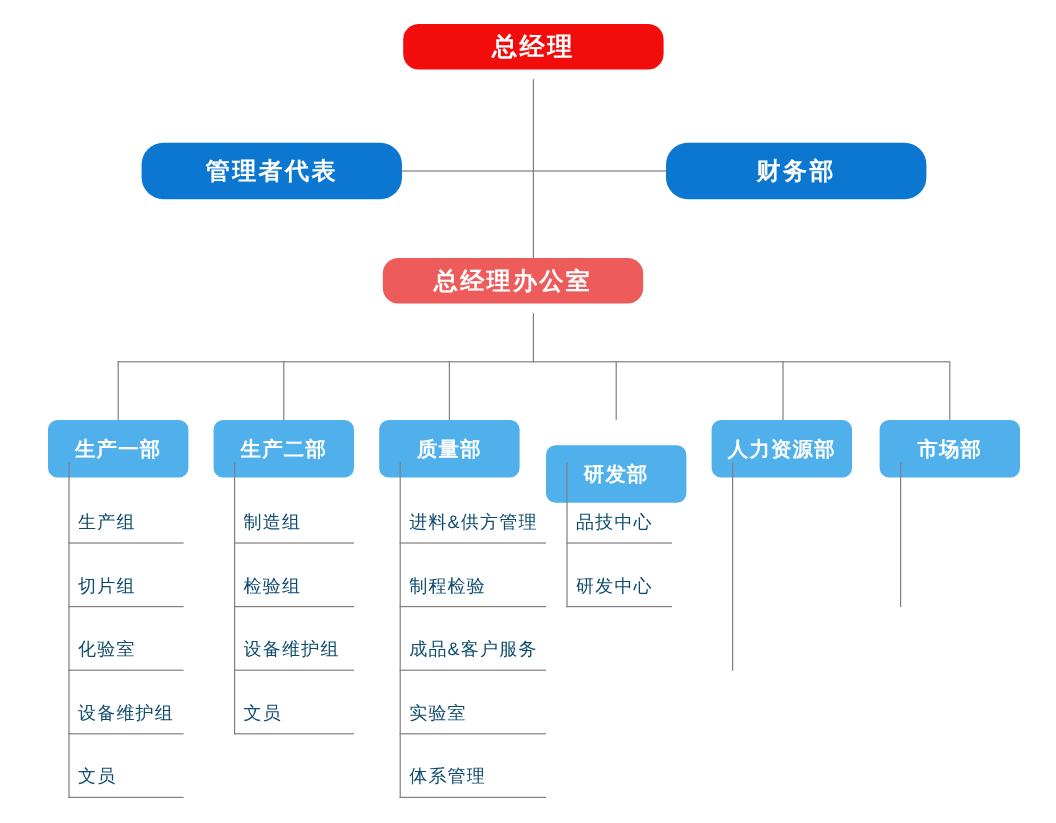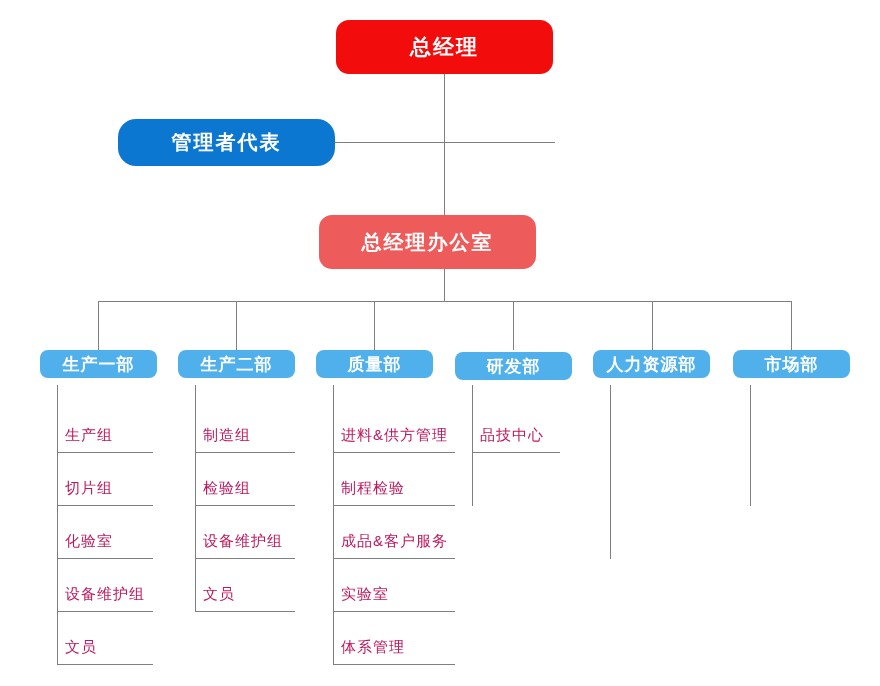--- a/index.html
+++ b/index.html
@@ -7,32 +7,32 @@
   .canvas{position:relative;width:880px;height:686px;background:#ffffff;overflow:hidden;}
 
   
   .line{position:absolute;background:var(--c-line,#7f7f7f);}
   .line.v{width:1px;}
   .line.h{height:1px;}
 
   
   .node{position:absolute;display:flex;align-items:center;justify-content:center;
         color:#ffffff;font-weight:bold;letter-spacing:2px;box-sizing:border-box;}
-  .lvl{width:217px;height:54px;border-radius:13px;font-size:21px;}
+  .lvl{width:217px;height:38px;border-radius:13px;font-size:21px;}
   .node.root{background:var(--c-root,#f20c0c);}
   .node.lvl2{background:var(--c-level2,#0b77d0);height:47px;font-size:20px;border-radius:18px;}
   .node.office{background:var(--c-office,#ee5b5b);font-size:20px;}
-  .dept{width:117px;height:28px;border-radius:8px;font-size:17px;
+  .dept{width:117px;height:48px;border-radius:8px;font-size:17px;
         background:var(--c-department,#4fb0ec);letter-spacing:1px;}
 
   
   .col{position:absolute;top:400px;}
   .leaf-row{height:53px;display:flex;align-items:flex-end;box-sizing:border-box;
             border-bottom:1px solid var(--c-line,#7f7f7f);padding:0 0 7px 8px;}
-  .leaf-label{font-size:15px;color:#be185d;letter-spacing:1px;white-space:nowrap;}
+  .leaf-label{font-size:15px;color:#0c4a6e;letter-spacing:1px;white-space:nowrap;}
 
   .spine{position:absolute;width:1px;top:385px;background:var(--c-line,#7f7f7f);}
 </style>
 </head>
 <body>
 
 <div class="canvas">
 
   <div class="line v" style="left:444px;top:66px;height:149px"></div>
   <div class="line h" style="left:335px;top:142px;width:220px"></div>
@@ -41,27 +41,28 @@
   <div class="line v" style="left:98px;top:301px;height:49px"></div>
   <div class="line v" style="left:236px;top:301px;height:49px"></div>
   <div class="line v" style="left:374px;top:301px;height:49px"></div>
   <div class="line v" style="left:513px;top:301px;height:49px"></div>
   <div class="line v" style="left:652px;top:301px;height:49px"></div>
   <div class="line v" style="left:791px;top:301px;height:49px"></div>
 
   <div class="node root lvl" style="left:336px;top:20px">总经理</div>
 
   <div class="node lvl2 lvl" style="left:118px;top:119px">管理者代表</div>
+  <div class="node lvl2 lvl" style="left:555px;top:119px">财务部</div>
 
   <div class="node office lvl" style="left:319px;top:215px">总经理办公室</div>
 
   <div class="node dept" style="left:40px;top:350px">生产一部</div>
   <div class="node dept" style="left:178px;top:350px">生产二部</div>
   <div class="node dept" style="left:316px;top:350px">质量部</div>
-  <div class="node dept" style="left:455px;top:352px">研发部</div>
+  <div class="node dept" style="left:455px;top:371px">研发部</div>
   <div class="node dept" style="left:593px;top:350px">人力资源部</div>
   <div class="node dept" style="left:733px;top:350px">市场部</div>
 
   <div class="spine" style="left:57px;height:280px"></div>
   <div class="spine" style="left:195px;height:227px"></div>
   <div class="spine" style="left:333px;height:280px"></div>
   <div class="spine" style="left:472px;height:121px"></div>
   <div class="spine" style="left:610px;height:174px"></div>
   <div class="spine" style="left:750px;height:121px"></div>
 
@@ -113,17 +114,20 @@
       </div>
     <div class="leaf-row">
         <span class="leaf-label">体系管理</span>
       </div>
   </div>
 
   <div class="col" style="left:472px;width:88px">
     <div class="leaf-row">
         <span class="leaf-label">品技中心</span>
       </div>
+    <div class="leaf-row">
+        <span class="leaf-label">研发中心</span>
+      </div>
   </div>
 
 
 
 </div>
 
 </body></html>

